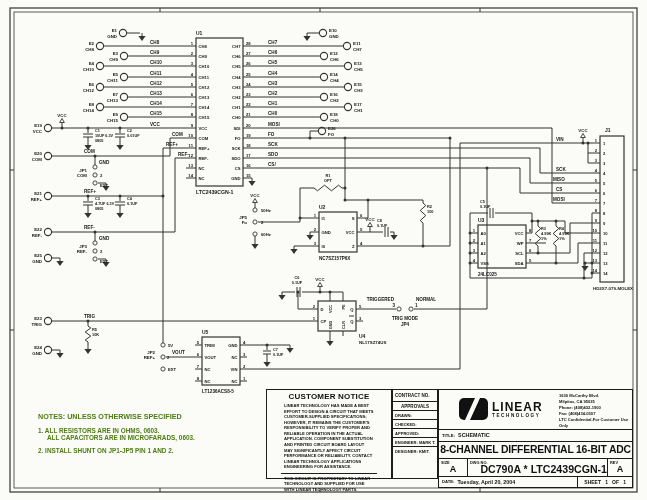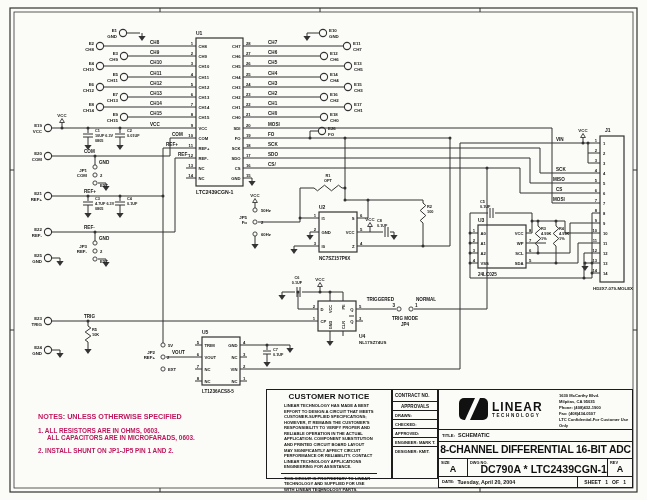--- a/index.html
+++ b/index.html
@@ -1,20 +1,20 @@
 <!DOCTYPE html>
 <html><head>
 <meta charset="utf-8">
 <style>
   html,body{margin:0;padding:0;background:#e8e8e4;}
   .sheet{position:relative;width:647px;height:500px;background:#fbfbf8;
          font-family:"Liberation Sans", sans-serif;overflow:hidden;}
   svg text{fill:#151515;font-family:"Liberation Sans", sans-serif;font-weight:bold;}
   .blk{position:absolute;border:1px solid #1c1c1c;background:#fbfbf8;box-sizing:border-box;color:#111;}
-  .notes{position:absolute;left:38px;top:412px;width:235px;color:#be185d;}
+  .notes{position:absolute;left:38px;top:412px;width:235px;color:#4d7c0f;}
   .notes .nh{font-size:7.2px;font-weight:bold;}
   .notes .ni{font-size:6.4px;font-weight:bold;margin-top:6px;}
   .notes .ni2{font-size:6.4px;font-weight:bold;margin-left:9px;}
   .notice{left:266px;top:389px;width:126px;height:90px;padding:2px 17px;}
   .notice .ct{font-size:8px;font-weight:bold;text-align:center;letter-spacing:.2px;}
   .notice p{font-size:4.15px;font-weight:bold;line-height:1.34;margin:2px 0 0 0;text-align:left;}
   .notice .dv{border-top:1px solid #1c1c1c;margin:3px -3px 0 -3px;}
   .appr{left:392px;top:389px;width:46px;height:90px;padding:0;}
   .appr .ar{font-size:4.1px;font-weight:bold;border-bottom:1px solid #1c1c1c;
             padding:1.5px 2px;white-space:nowrap;overflow:hidden;}

